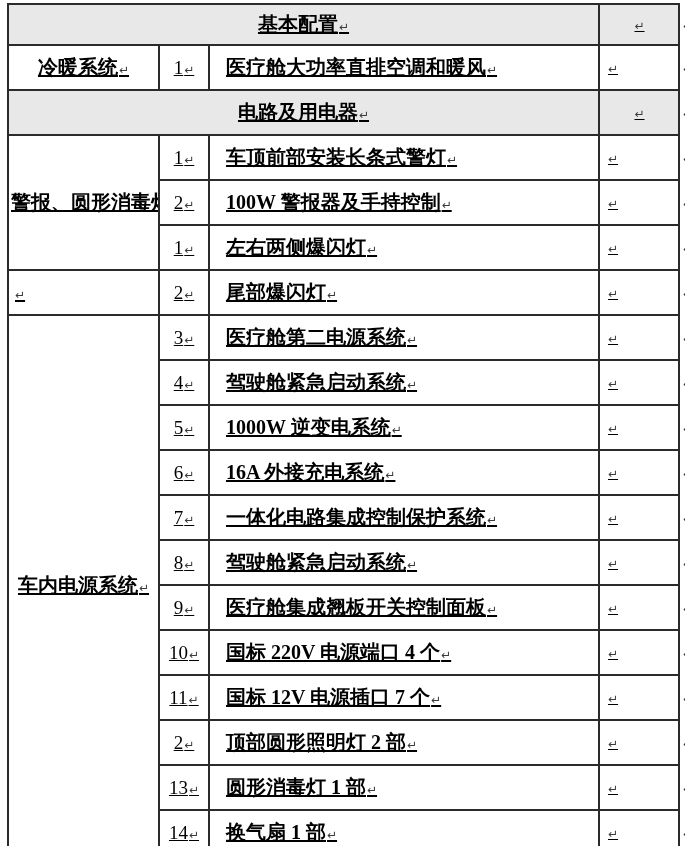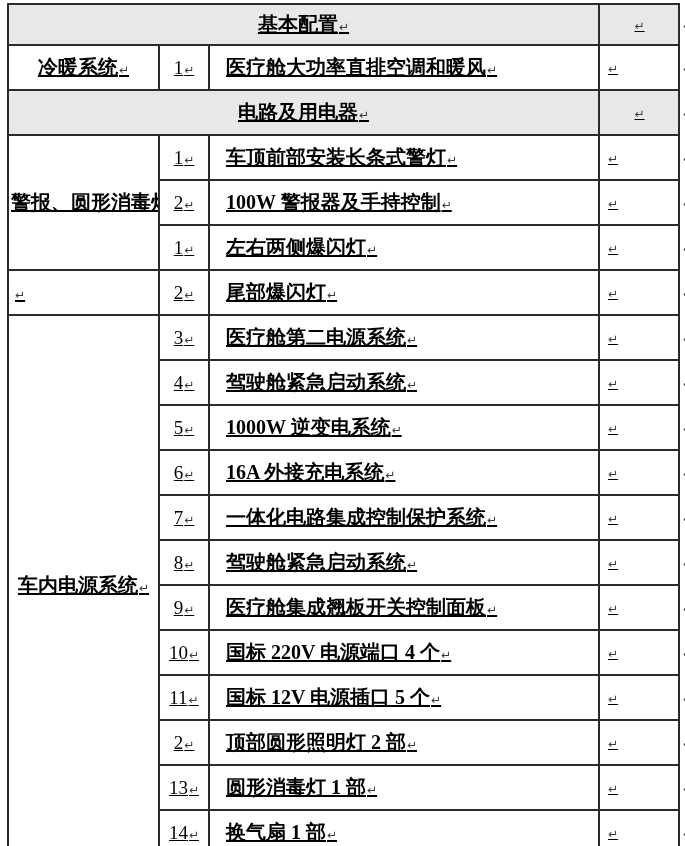--- a/index.html
+++ b/index.html
@@ -208,21 +208,21 @@
 
     <tr class="row">
       <td class="b num-cell"><span>10</span><span class="pm">↵</span></td>
       <td class="b desc-cell"><span>国标 220V 电源端口 4 个</span><span class="pm">↵</span></td>
       <td class="b tail-cell"><span class="pm">↵</span></td>
       <td class="out"><span class="pm">↵</span></td>
     </tr>
 
     <tr class="row">
       <td class="b num-cell"><span>11</span><span class="pm">↵</span></td>
-      <td class="b desc-cell"><span>国标 12V 电源插口 5 个</span><span class="pm">↵</span></td>
+      <td class="b desc-cell"><span>国标 12V 电源插口 7 个</span><span class="pm">↵</span></td>
       <td class="b tail-cell"><span class="pm">↵</span></td>
       <td class="out"><span class="pm">↵</span></td>
     </tr>
 
     <tr class="row">
       <td class="b num-cell"><span>2</span><span class="pm">↵</span></td>
       <td class="b desc-cell"><span>顶部圆形照明灯 2 部</span><span class="pm">↵</span></td>
       <td class="b tail-cell"><span class="pm">↵</span></td>
       <td class="out"><span class="pm">↵</span></td>
     </tr>

